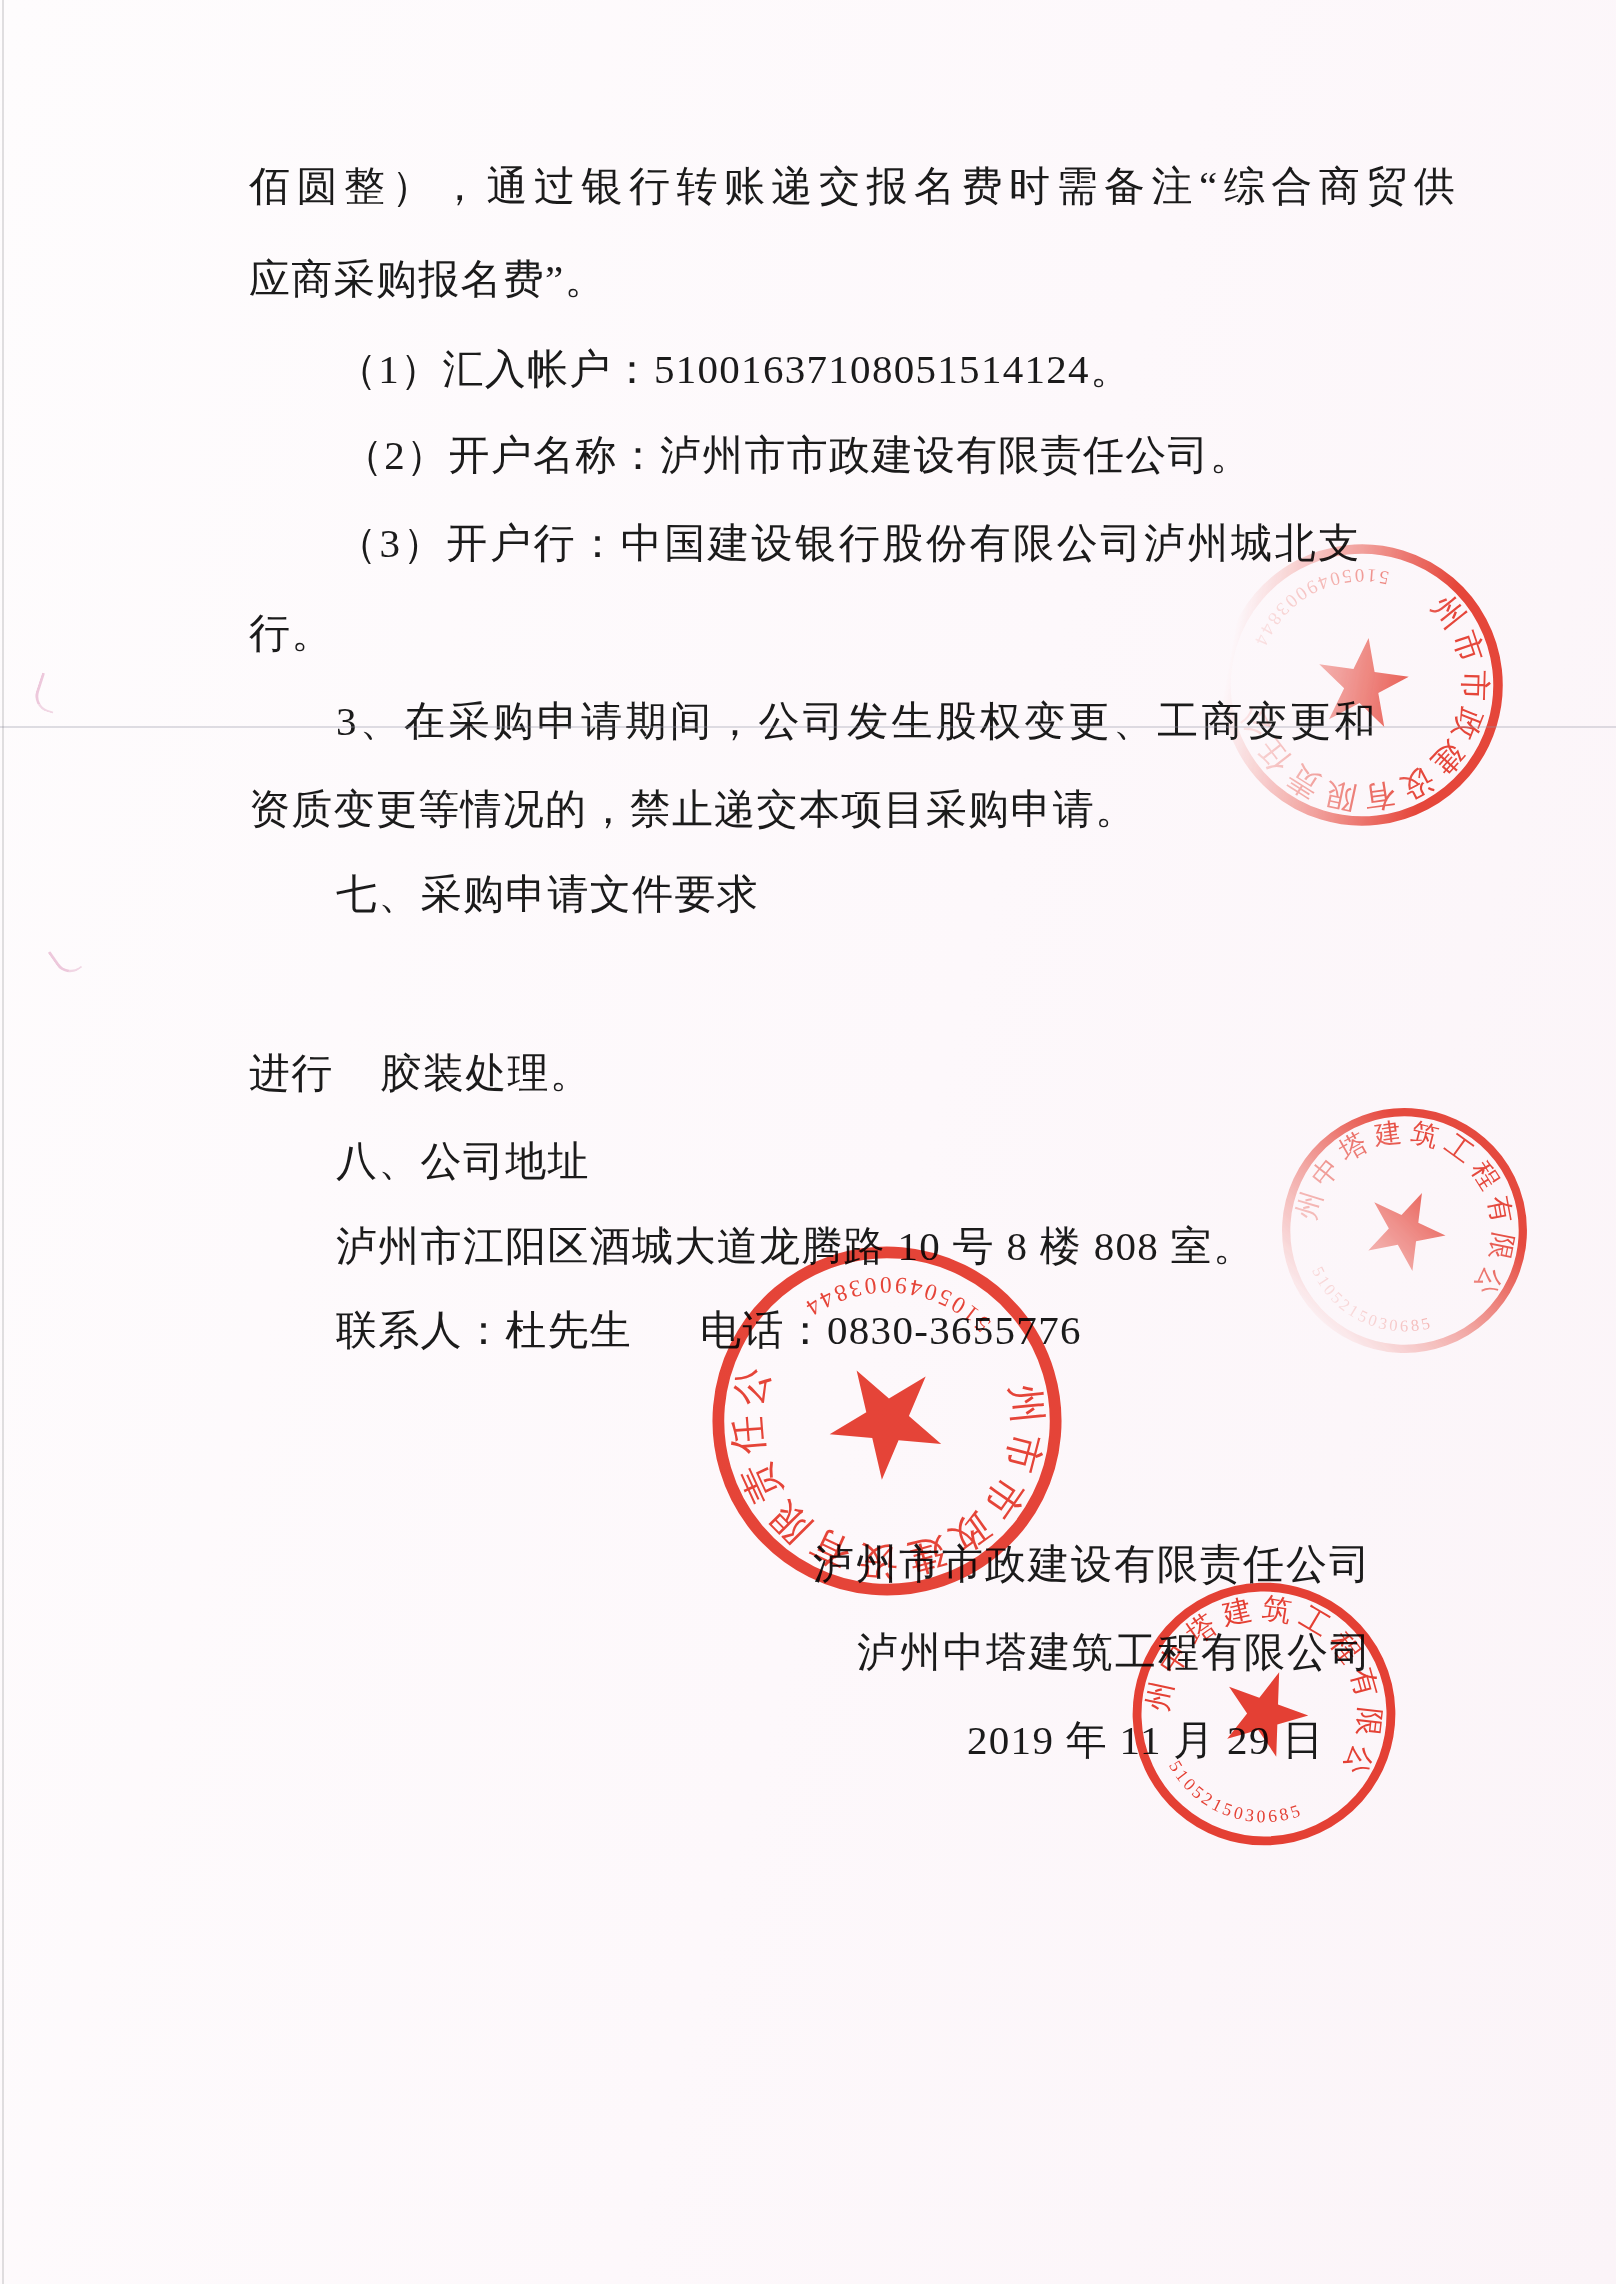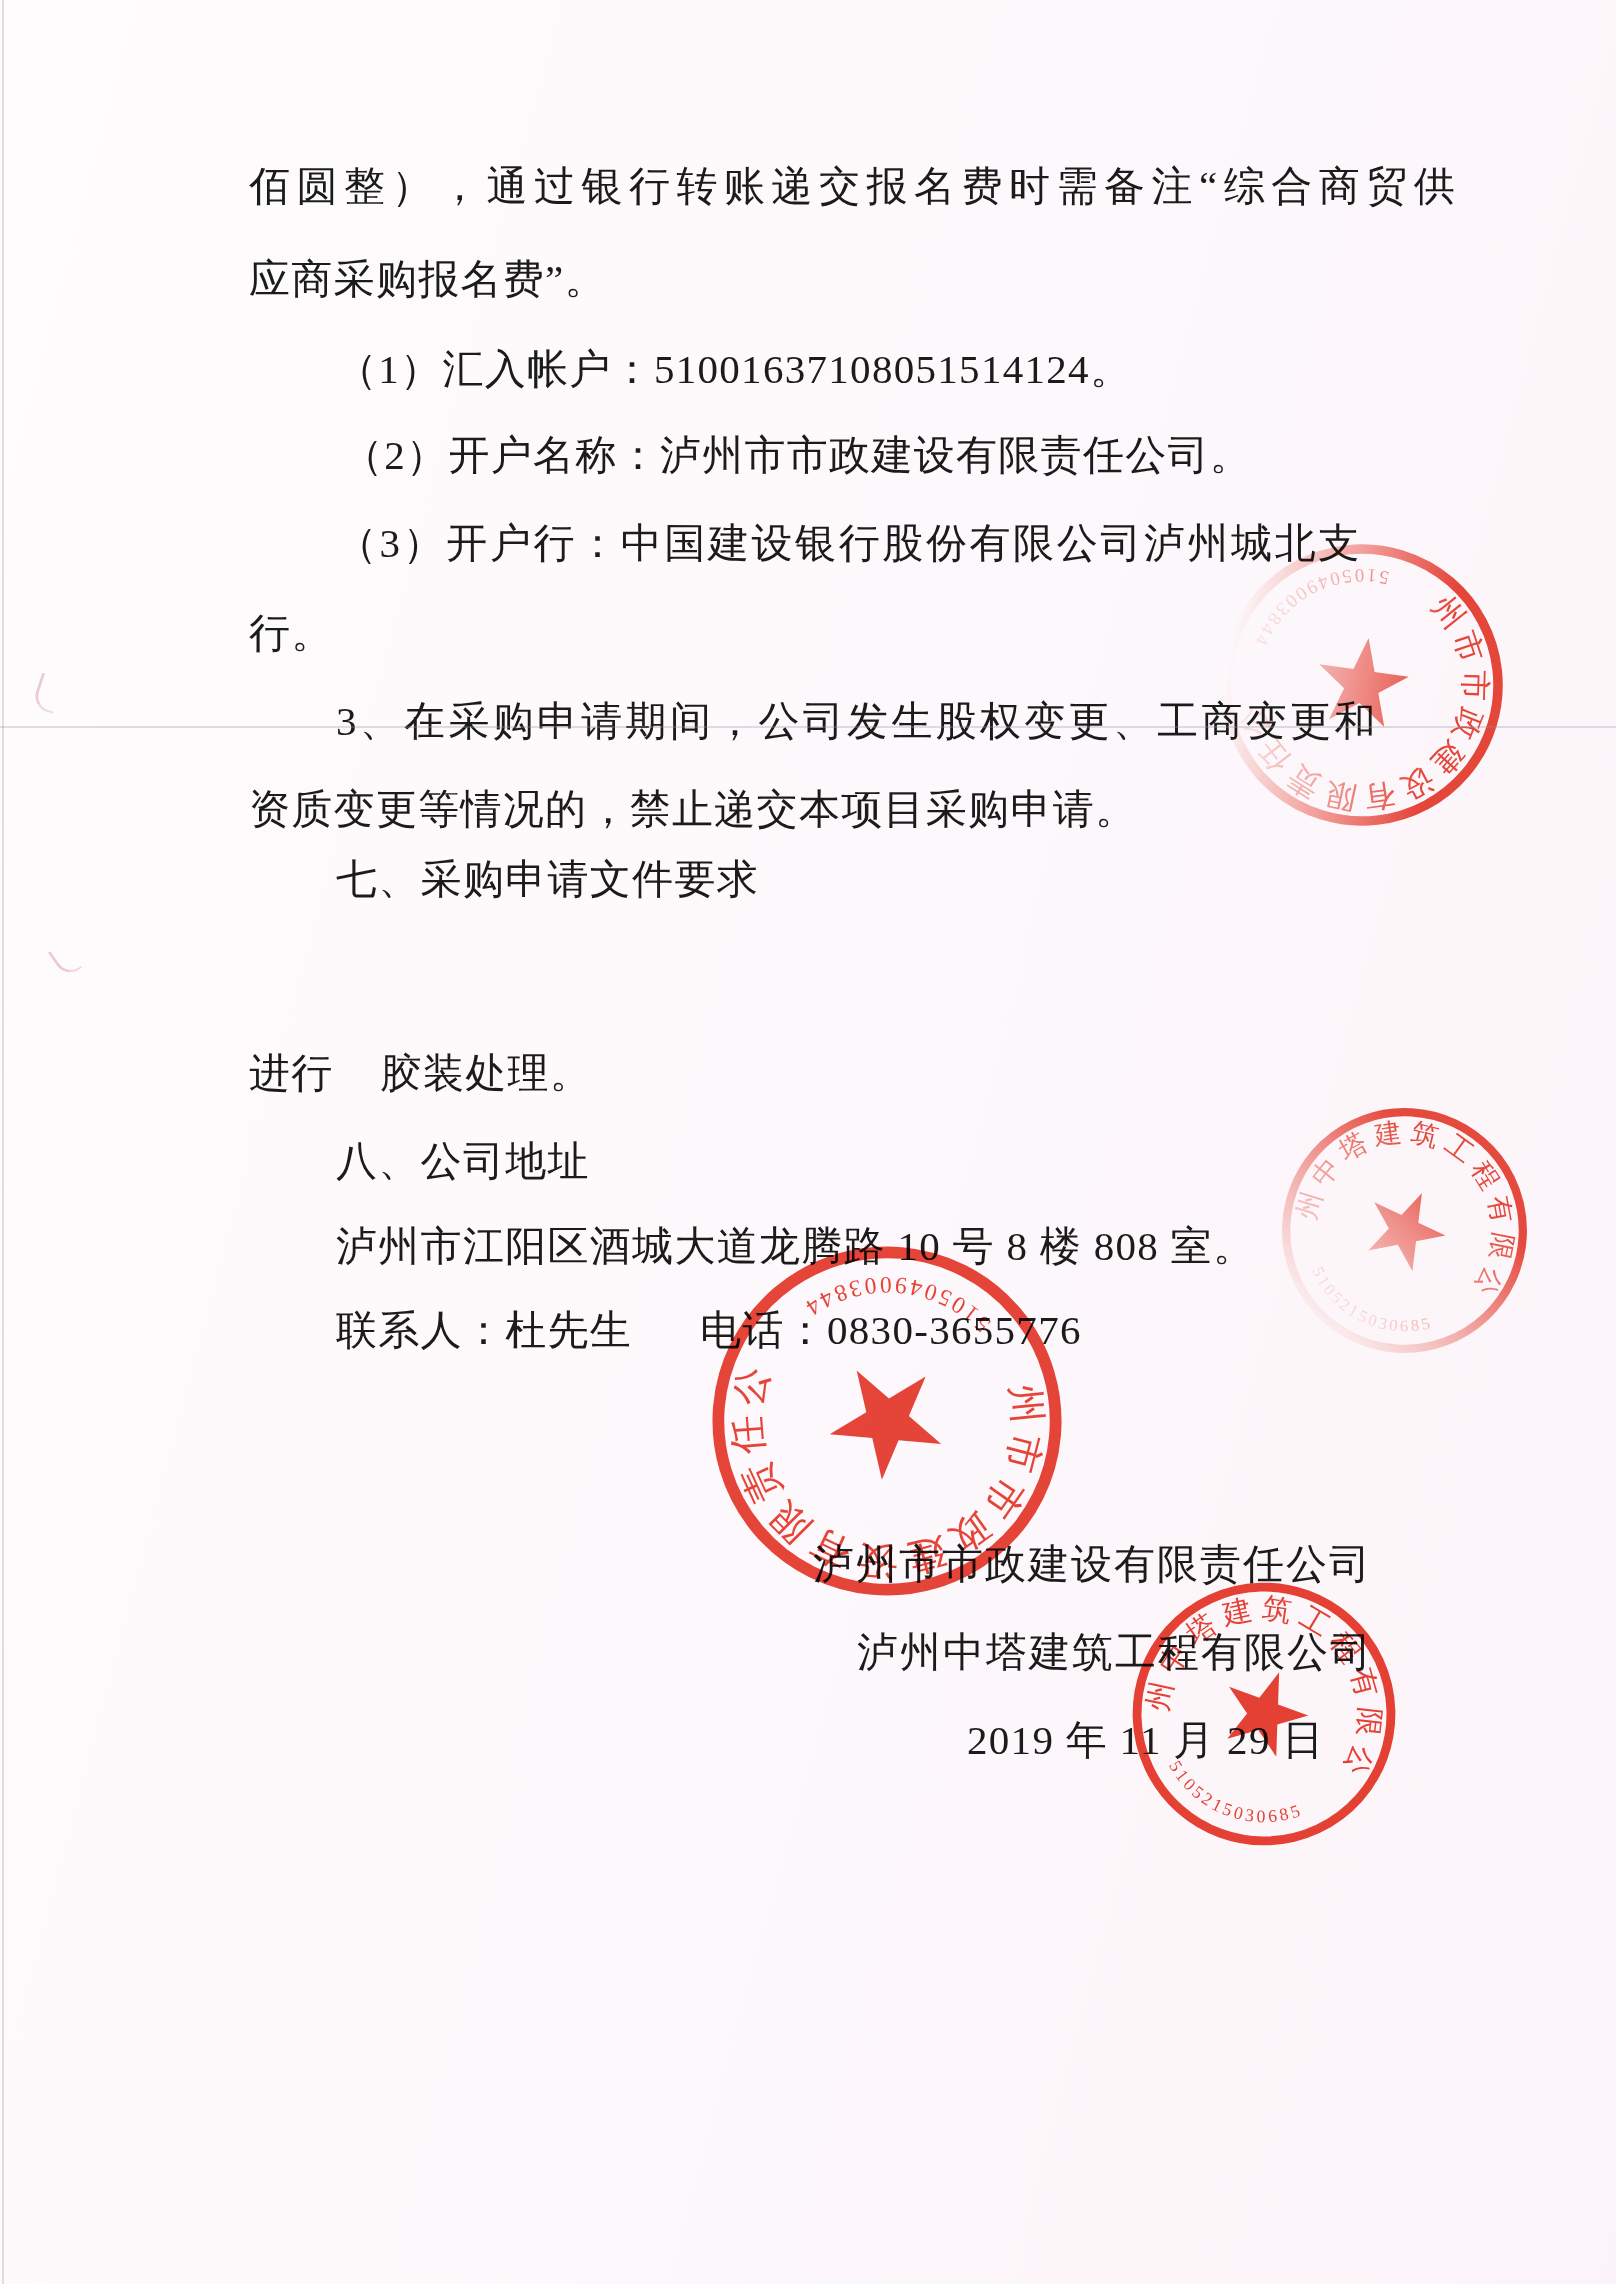--- a/index.html
+++ b/index.html
@@ -22,21 +22,21 @@
   .x-margin{left:249px;}
   .x-indent{left:336px;}
   .l0{top:164px;letter-spacing:6.5px;}
   .l1{top:257px;}
   .l2{top:347px;}
   .l3{top:433px;margin-left:6px;}
   .l4{top:521px;letter-spacing:2.6px;}
   .l5{top:611px;}
   .l6{top:699px;letter-spacing:3.3px;}
   .l7{top:787px;}
-  .l8{top:857px;}
+  .l8{top:875px;font-family:Liberation Mono, monospace;}
   .l9{top:962px;letter-spacing:5.2px;}
   .l-glue{top:1051px;}
   .l10{top:1139px;}
   .l11{top:1224px;}
   .l-contact{top:1308px;}
   .bold-seg{font-weight:normal;margin-left:47px;}
   .phone-seg{margin-left:68px;}
   .sig1{top:1542px;left:813px;letter-spacing:2px;}
   .sig2{top:1630px;left:857px;letter-spacing:2px;}
   .sig-date{top:1718px;left:967px;}

